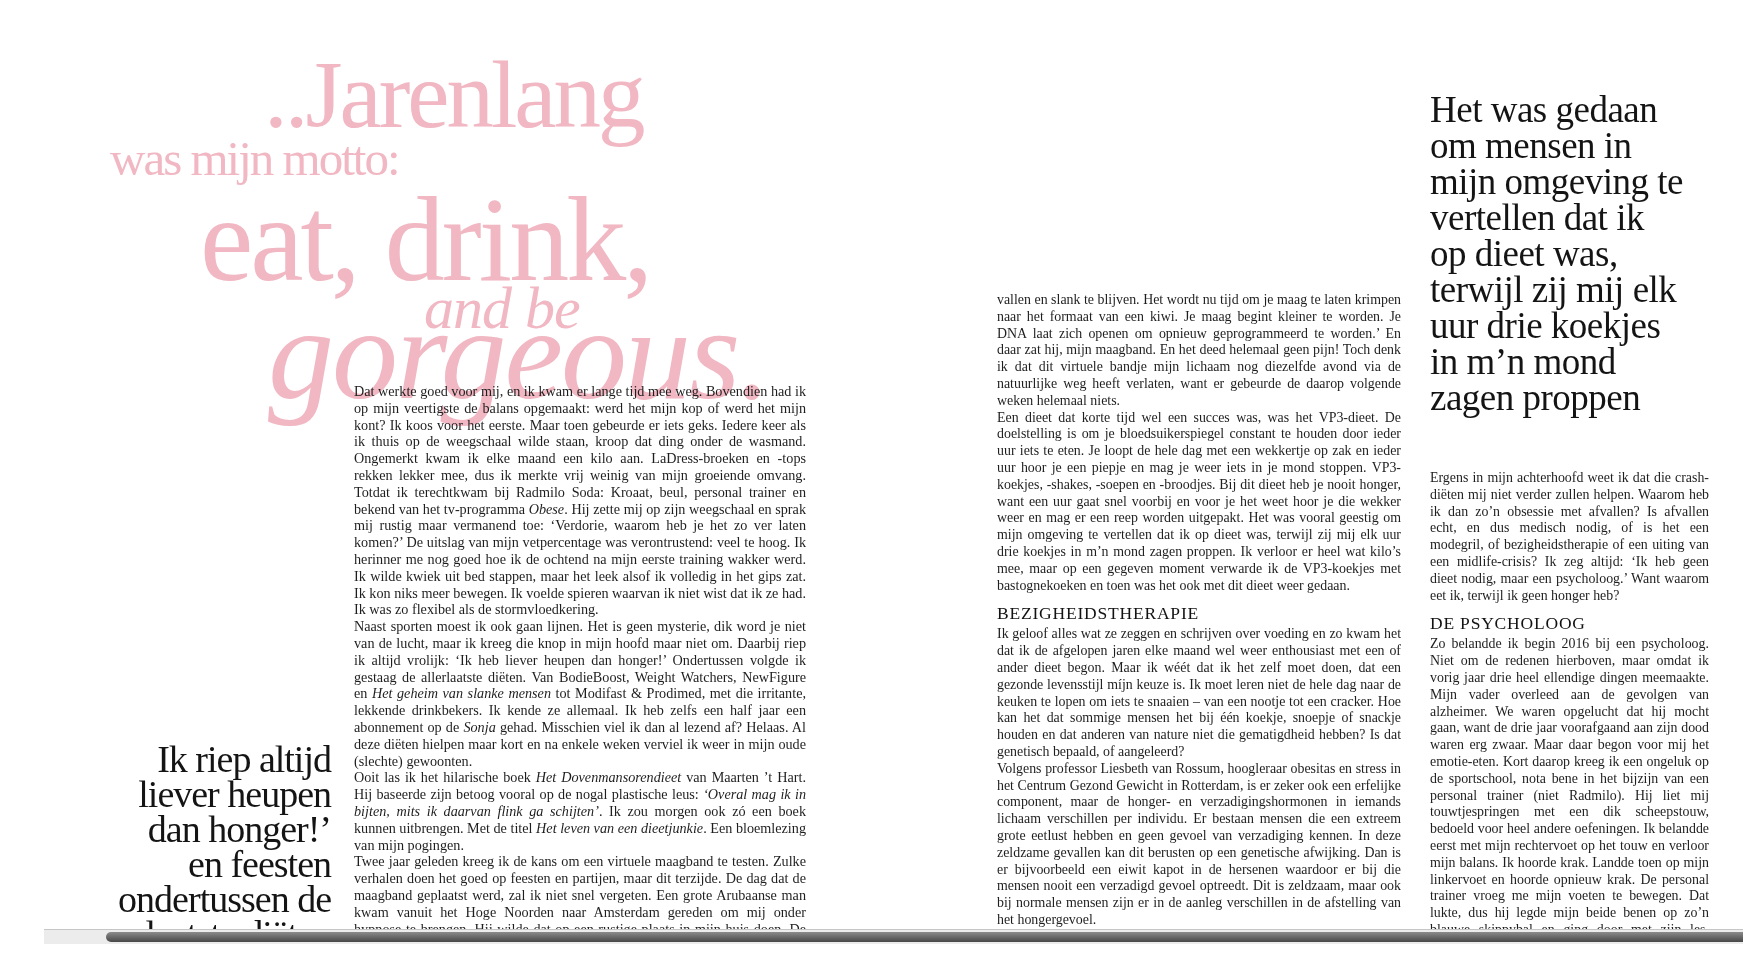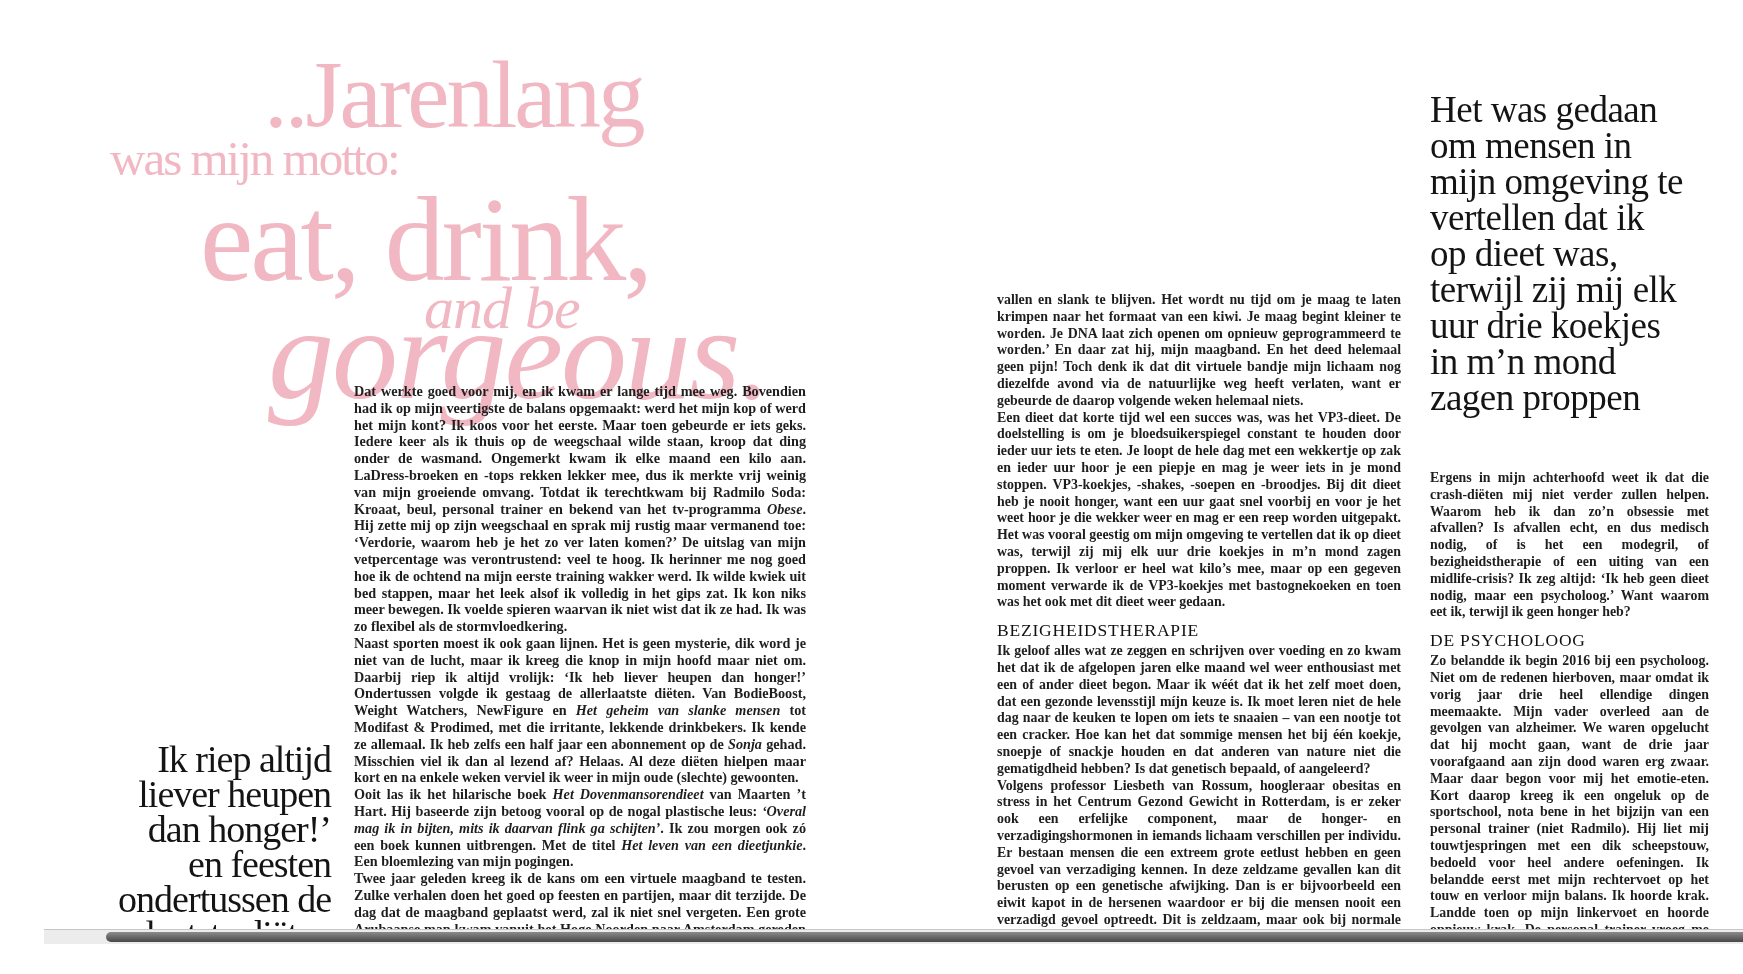--- a/index.html
+++ b/index.html
@@ -25,21 +25,21 @@
   #quote-right{
     left:1386px;top:92px;
     font-size:37px;line-height:36px;letter-spacing:-0.5px;
   }
   
   .col{position:absolute;}
   #col1{left:310px;top:383px;width:452px;}
   #col2{left:953px;top:292px;width:404px;}
   #col3{left:1386px;top:470px;width:279px;}
   .col p{
-    margin:0;text-align:justify;font-size:14.2px;line-height:16.8px;color:#1e1e1e;font-weight:bold;
+    margin:0;text-align:justify;font-size:14.2px;line-height:16.8px;color:#1e1e1e;
   }
   #col2 p,#col3 p{font-size:13.9px;}
   .col h3{
     margin:9px 0 3px 0;font-weight:400;font-size:17.5px;letter-spacing:0.8px;
     color:#121212;line-height:20px;text-align:left;
   }
   
   #scrollbar{
     position:absolute;left:0;right:0;bottom:0;height:14px;
     background:#ececec;border-top:1px solid #c6c6c6;

